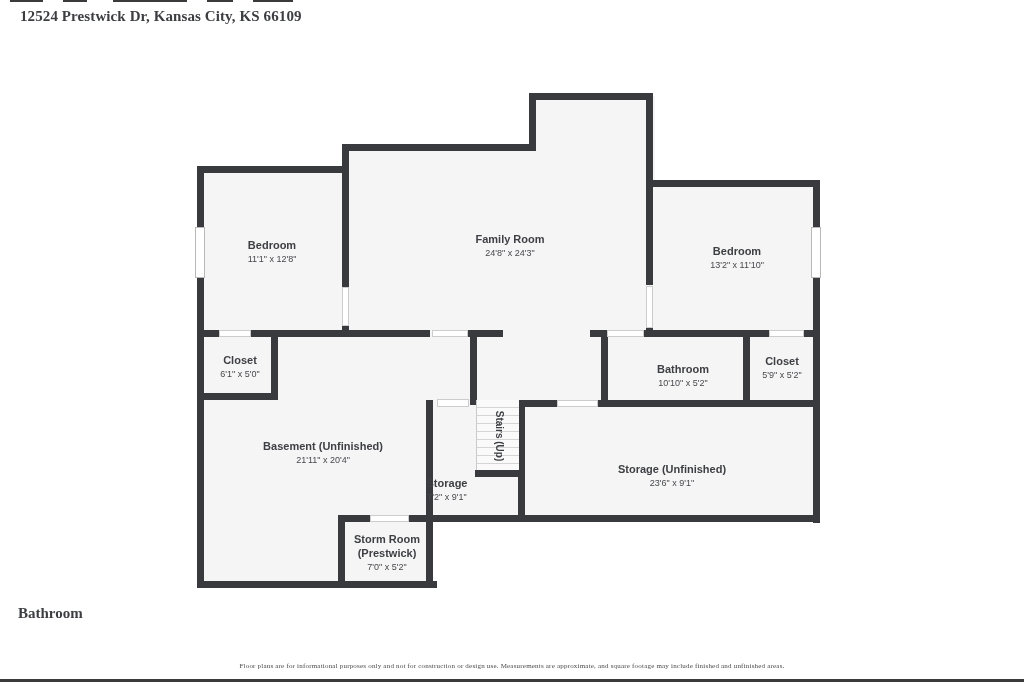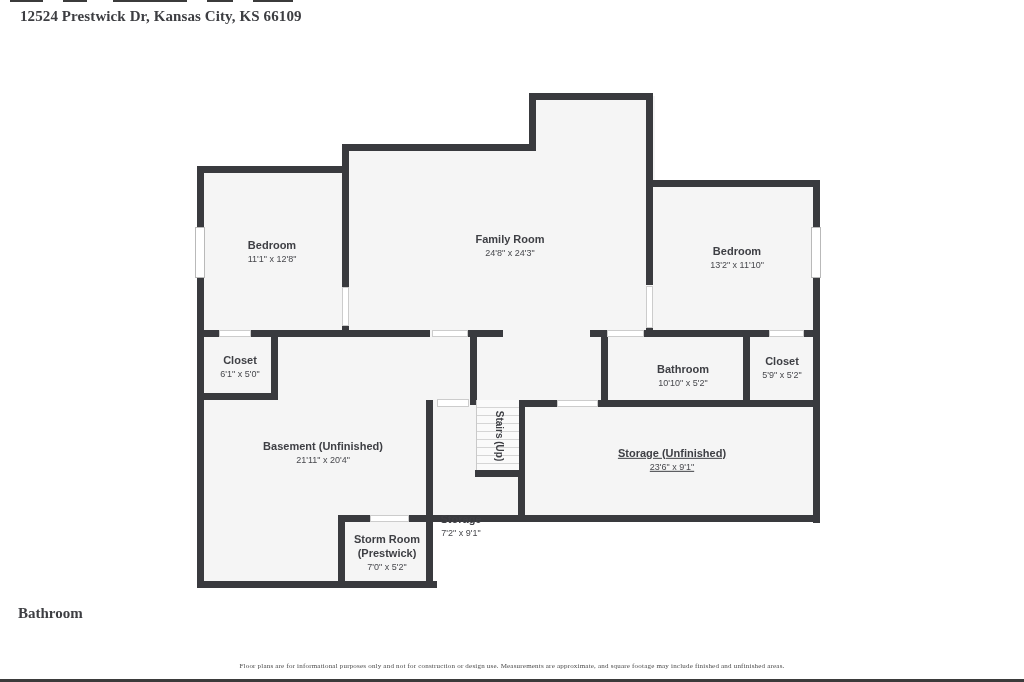--- a/index.html
+++ b/index.html
@@ -117,25 +117,25 @@
     <span class="rdims">10'10" x 5'2"</span>
   </div>
   <div class="label" style="left:782px;top:368px;">
     <span class="rname">Closet</span>
     <span class="rdims">5'9" x 5'2"</span>
   </div>
   <div class="label" style="left:323px;top:453px;">
     <span class="rname">Basement (Unfinished)</span>
     <span class="rdims">21'11" x 20'4"</span>
   </div>
-  <div class="label" style="left:461px;top:490px;margin-top:36px;">
+  <div class="label" style="left:447px;top:490px;">
     <span class="rname">Storage</span>
     <span class="rdims">7'2" x 9'1"</span>
   </div>
-  <div class="label" style="left:672px;top:460px;text-decoration:underline;">
+  <div class="label" style="left:672px;top:476px;">
     <span class="rname">Storage (Unfinished)</span>
     <span class="rdims">23'6" x 9'1"</span>
   </div>
   <div class="label wrap" style="left:387px;top:553px;">
     <span class="rname">Storm Room (Prestwick)</span>
     <span class="rdims">7'0" x 5'2"</span>
   </div>
   <div class="stairs-label" style="left:499px;top:436px;">Stairs (Up)</div>
 
 </div>

